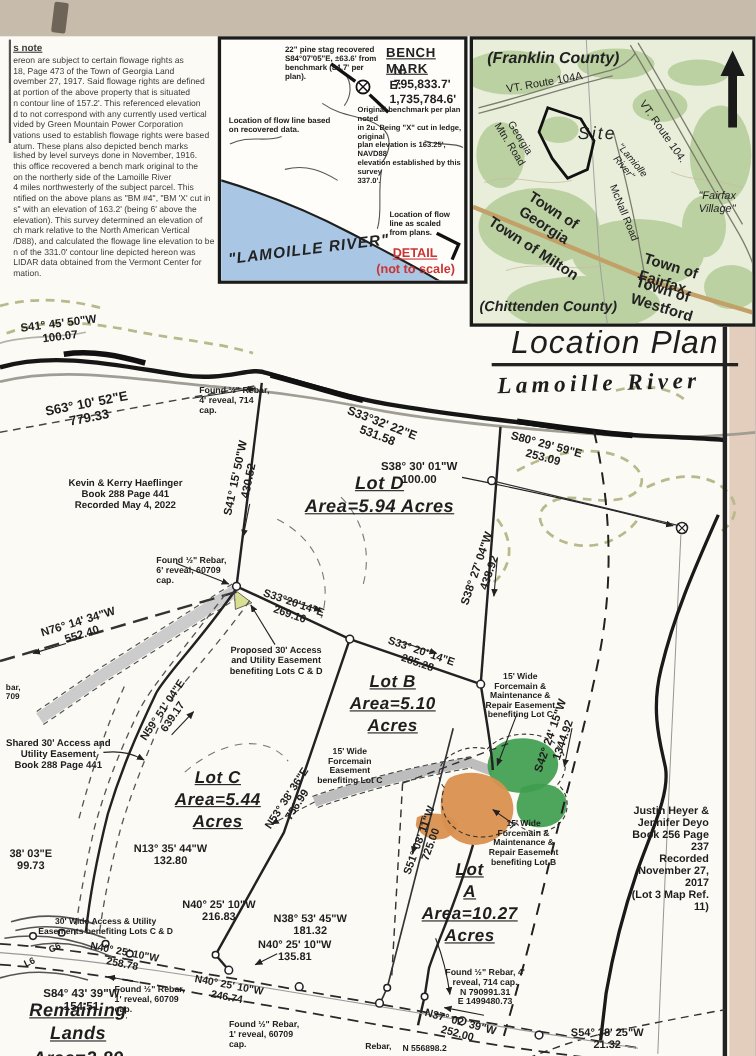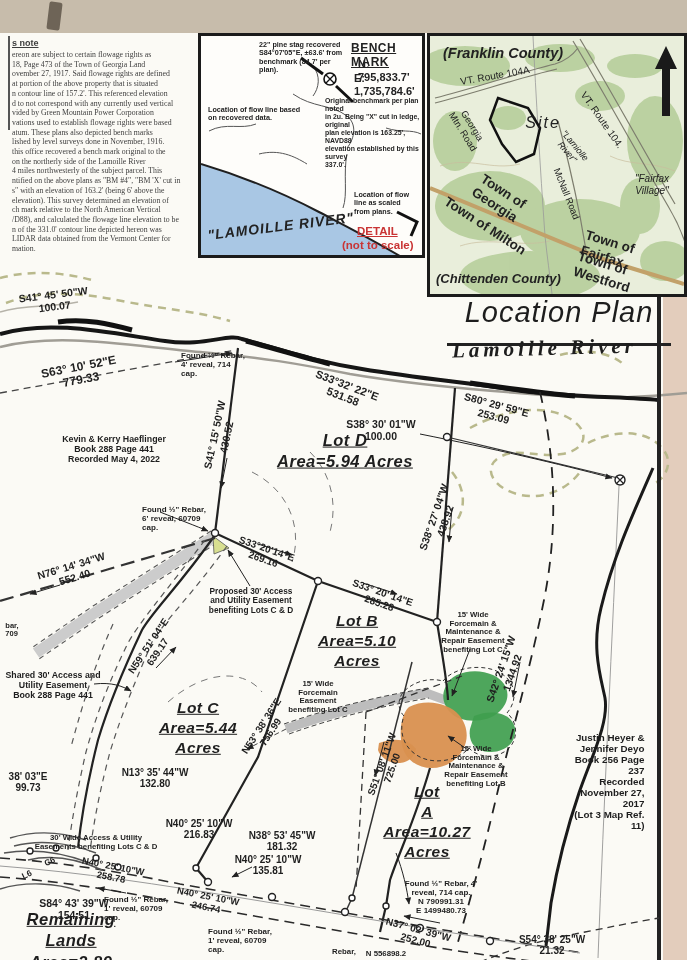--- a/index.html
+++ b/index.html
@@ -4,32 +4,32 @@
 <style>
   html,body{margin:0;padding:0;background:#777;}
   .page{position:relative;width:687px;height:960px;background:var(--paper,#fbfaf5);
     overflow:hidden;font-family:"Liberation Sans",sans-serif;color:#1d1d1d;}
   .band-top{position:absolute;left:0;top:0;width:687px;height:33px;background:var(--tan_top,#c7bcab);}
   .smudge{position:absolute;left:48px;top:2px;width:13px;height:28px;background:#6e6457;border-radius:2px;transform:rotate(7deg);}
   .strip-right{position:absolute;left:663px;top:296px;width:24px;height:664px;background:var(--tan_right,#e3cdbc);}
   .map-svg{position:absolute;left:0;top:0;}
   .notes{position:absolute;left:12px;top:38px;width:190px;color:#3d3d3d;}
   .notes-title{font-size:9px;font-weight:700;text-decoration:underline;margin-bottom:2px;}
-  .notes-body{font-size:7.8px;line-height:9.7px;white-space:pre-line;font-weight:500;font-family:Liberation Serif, serif;}
+  .notes-body{font-size:7.8px;line-height:9.7px;white-space:pre-line;font-weight:500;}
   .bm-box{position:absolute;left:198px;top:33px;width:221px;height:219px;border:3px solid #1b1b1b;background:#fefdfa;overflow:hidden;}
   .loc-box{position:absolute;left:427px;top:33px;width:254px;height:258px;border:3px solid #1b1b1b;background:#e9eedb;overflow:hidden;}
   .bl,.ll{position:absolute;white-space:pre-line;line-height:1.15;color:#222;}
   .llc{transform:translate(-50%,-50%);}
   .red{color:var(--red,#c93434);}
   .ml{position:absolute;white-space:pre-line;text-align:center;line-height:1.12;font-weight:700;
       color:#1e1e1e;transform:translate(-50%,-50%);}
   .lot{font-style:italic;text-decoration:underline;letter-spacing:.5px;line-height:1.3;font-weight:700;}
   .tl{text-align:left;font-weight:600;}
   .title-lp{position:absolute;left:447px;top:296px;width:224px;font-size:29px;font-style:italic;
-      border-bottom:3px solid #222;text-align:center;letter-spacing:1px;padding-bottom:14px;}
+      border-bottom:3px solid #222;text-align:center;letter-spacing:1px;padding-bottom:1px;}
   .title-river{position:absolute;left:452px;top:336px;font-family:"Liberation Serif",serif;
       font-style:italic;font-size:21px;letter-spacing:4px;transform:rotate(-1.5deg);font-weight:600;}
 </style>
 </head>
 <body>
 
 <div class="page">
 
   <div class="band-top"></div>
   <div class="smudge"></div>

